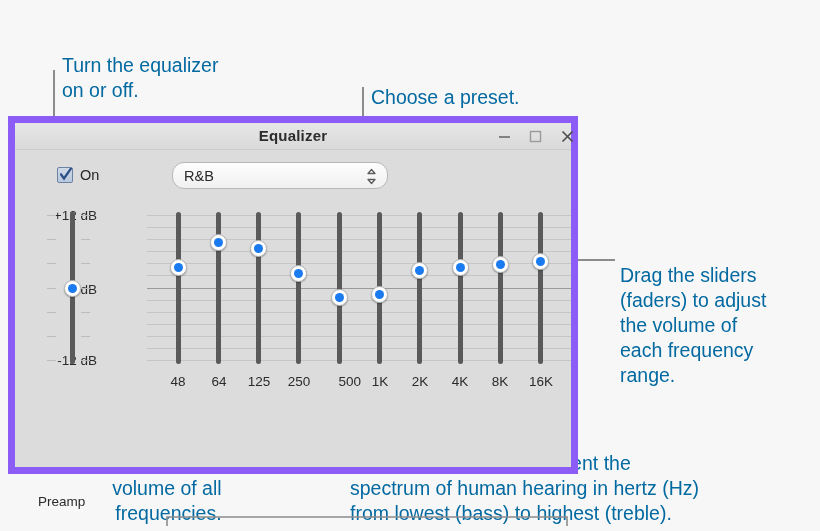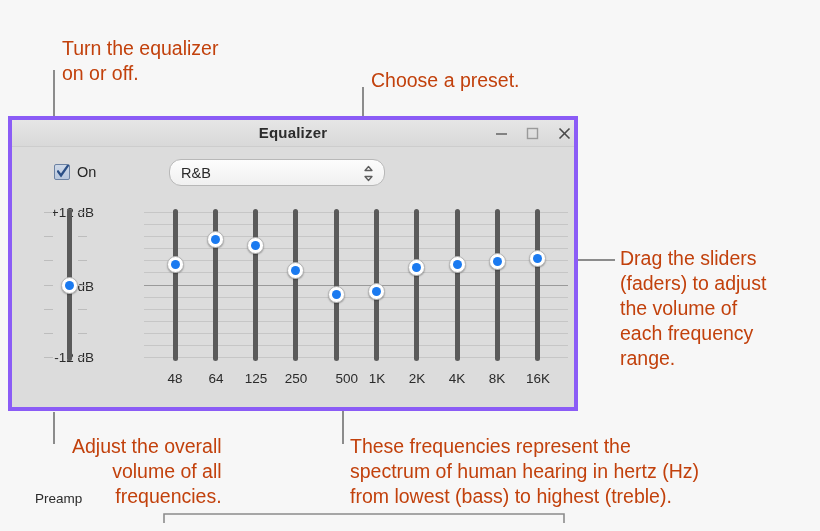--- a/index.html
+++ b/index.html
@@ -3,30 +3,30 @@
 <meta charset="utf-8">
 <style>
   html,body{margin:0;padding:0;}
   body{
     width:820px;height:531px;position:relative;overflow:hidden;
     background:#f7f7f7;
     font-family:"Liberation Sans","DejaVu Sans",sans-serif;
     color:#1d1d1d;
     -webkit-font-smoothing:antialiased;
   }
-  .ann{position:absolute;font-size:19.5px;line-height:25px;color:#c2410c;white-space:pre;}
+  .ann{position:absolute;font-size:19.5px;line-height:25px;color:#0369a1;white-space:pre;margin-top:17px;}
   .leader{position:absolute;background:#8c8c8c;}
   .vleader{width:1.5px;}
   .hleader{height:1.5px;}
 
   
   #eq-window{
-    position:absolute;left:8px;top:116px;width:570px;height:295px;
+    position:absolute;left:8px;top:116px;width:570px;height:358px;
     background:#dcdcdc;
-    border:4px solid #8b5cf6;
+    border:7px solid #8b5cf6;
     box-sizing:border-box;
   }
   #titlebar{
     position:absolute;left:0;top:0;right:0;height:26px;
     background:linear-gradient(#e6e6e6,#d9d9d9);
     border-bottom:1px solid #cdcdcd;
   }
   #eq-title{
     position:absolute;left:0;right:0;top:4px;text-align:center;
     font-size:15px;font-weight:bold;color:#2c2c2c;letter-spacing:.2px;

